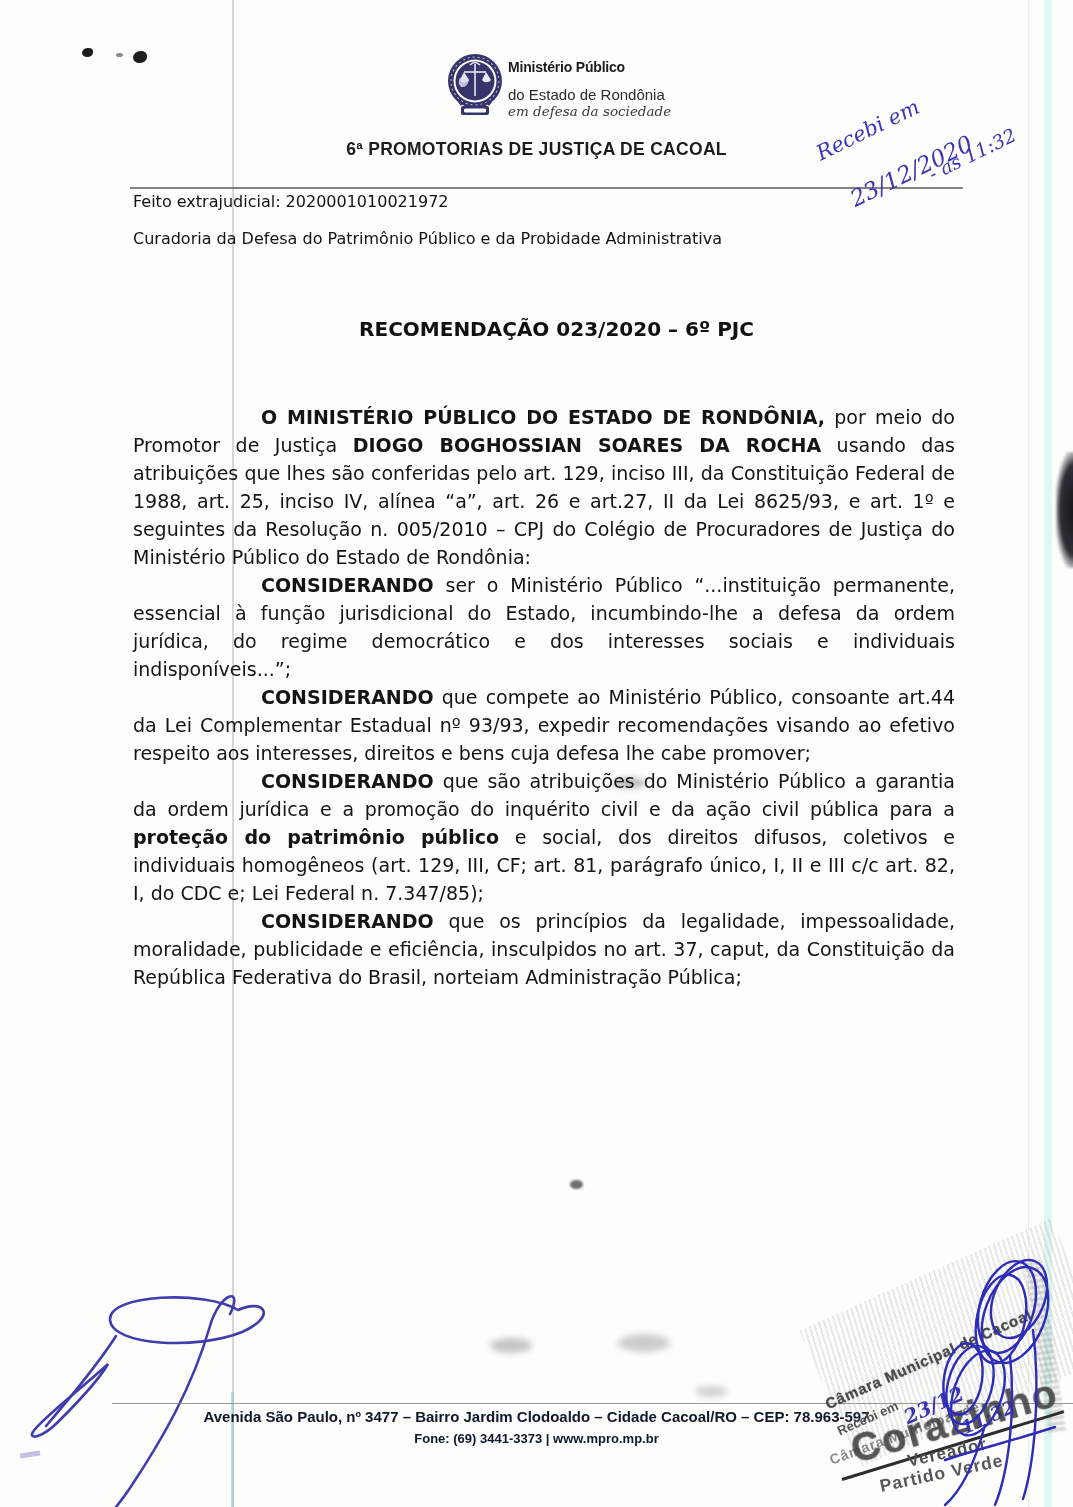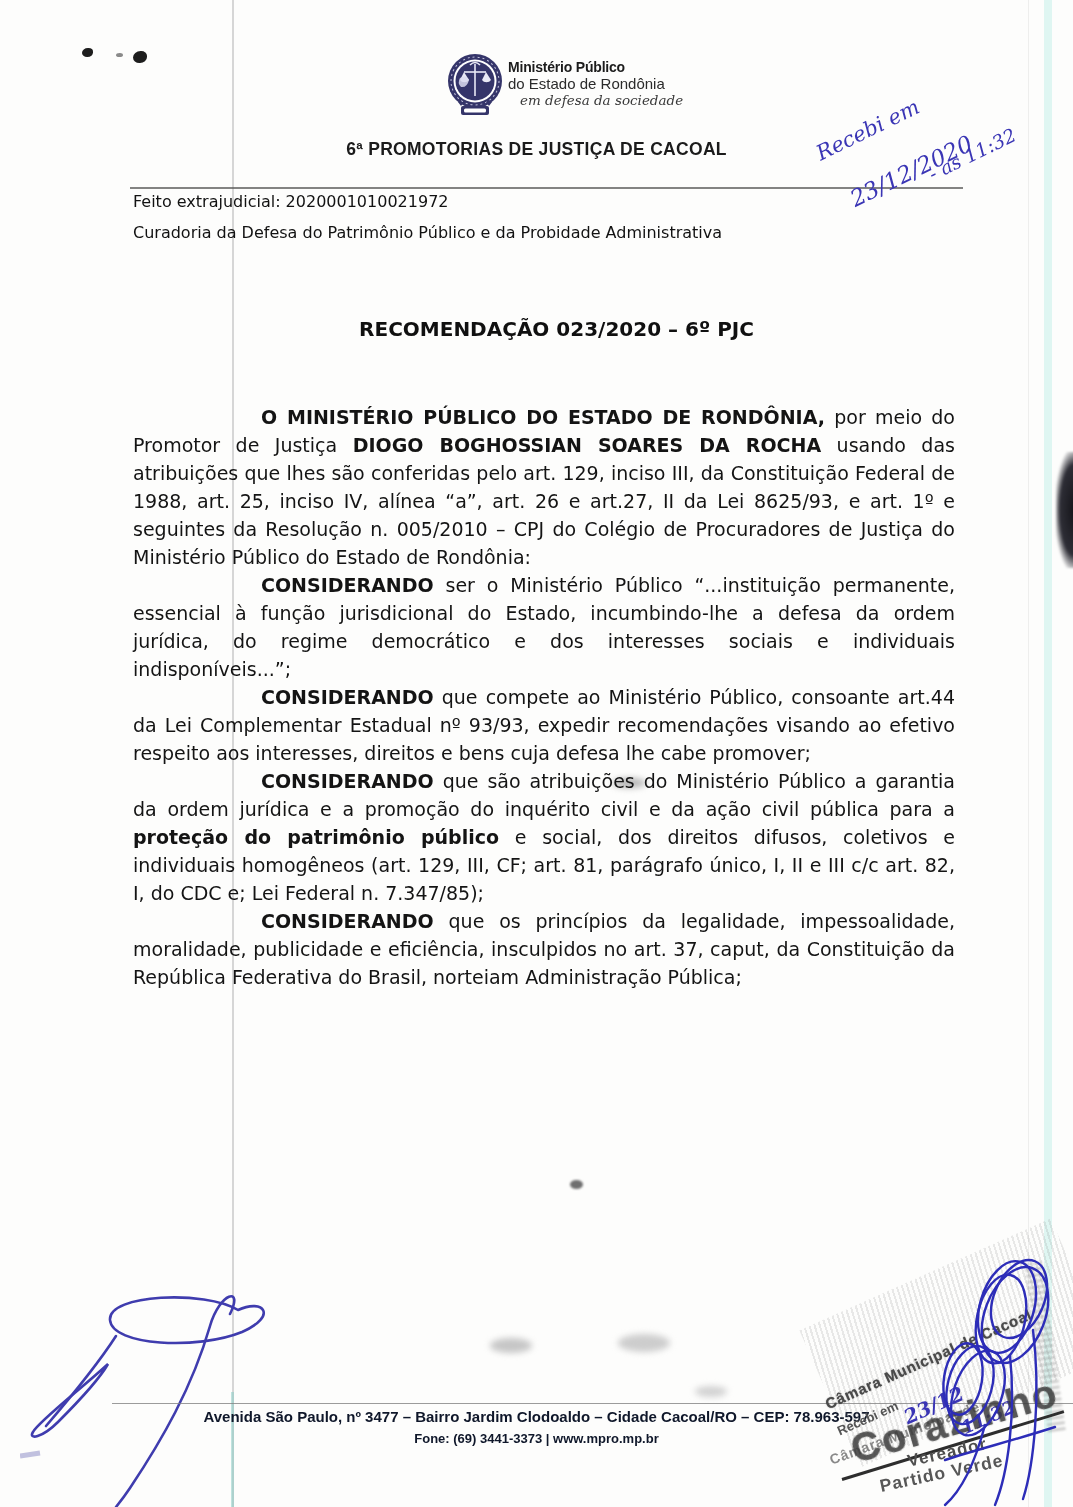--- a/index.html
+++ b/index.html
@@ -24,23 +24,23 @@
   .smudge{position:absolute;border-radius:50%;filter:blur(3px);}
   .rule-top{position:absolute;left:130px;top:187px;width:833px;height:2px;
     background:rgba(90,90,90,.75);}
   .rule-footer{position:absolute;left:112px;top:1403px;width:961px;height:1px;
     background:rgba(130,130,130,.8);}
   
   .logo-wrap{position:absolute;left:447px;top:52px;width:60px;height:68px;}
   .org-block{position:absolute;left:508px;top:60px;line-height:1.05;}
   .org-name{font-family:"Liberation Sans",sans-serif;font-weight:bold;
     font-size:14px;color:#1c1c1c;letter-spacing:-.2px;}
-  .org-sub{font-family:"Liberation Sans",sans-serif;font-size:15px;color:#2b2b2b;margin-top:1px;}
+  .org-sub{font-family:"Liberation Sans",sans-serif;font-size:15px;color:#2b2b2b;margin-top:12px;}
   .org-motto{font-family:"DejaVu Serif",serif;font-style:italic;font-size:13.5px;
-    color:#3a3a3a;margin-top:2px;margin-left:12px;}
+    color:#3a3a3a;margin-top:2px;}
   .office-title{position:absolute;left:0;top:139px;width:1073px;text-align:center;
     font-family:"Liberation Sans",sans-serif;font-weight:bold;font-size:17.5px;
     color:#1b1b1b;letter-spacing:.3px;}
   
   .hand{position:absolute;color:#3a35b5;font-family:"DejaVu Serif",serif;
     font-style:italic;white-space:nowrap;}
   .hand-note-1{left:812px;top:118px;font-size:21px;transform:rotate(-26deg);}
   .hand-note-2{left:845px;top:158px;font-size:23px;transform:rotate(-26deg);}
   .hand-note-3{left:925px;top:143px;font-size:19px;transform:rotate(-26deg);}
   
@@ -126,21 +126,21 @@
     <div class="org-sub">do Estado de Rondônia</div>
     <div class="org-motto">em defesa da sociedade</div>
   </div>
   <div class="office-title">6ª PROMOTORIAS DE JUSTIÇA DE CACOAL</div>
 
   <div class="hand hand-note-1">Recebi em</div>
   <div class="hand hand-note-2">23/12/2020</div>
   <div class="hand hand-note-3">- as 11:32</div>
 
   <div class="meta-line" style="top:192px;">Feito extrajudicial: 2020001010021972</div>
-  <div class="meta-line" style="top:223px;">Curadoria da Defesa do Patrimônio Público e da Probidade Administrativa</div>
+  <div class="meta-line" style="top:229px;">Curadoria da Defesa do Patrimônio Público e da Probidade Administrativa</div>
   <div class="doc-title">RECOMENDAÇÃO 023/2020 – 6º PJC</div>
 
   <div class="doc-body">
       <p><b>O MINISTÉRIO PÚBLICO DO ESTADO DE RONDÔNIA,</b><span> por meio do Promotor de Justiça </span><b>DIOGO BOGHOSSIAN SOARES DA ROCHA</b><span> usando das atribuições que lhes são conferidas pelo art. 129, inciso III, da Constituição Federal de 1988, art. 25, inciso IV, alínea “a”, art. 26 e art.27, II da Lei 8625/93, e art. 1º e seguintes da Resolução n. 005/2010 – CPJ do Colégio de Procuradores de Justiça do Ministério Público do Estado de Rondônia:</span></p>
       <p><b>CONSIDERANDO</b><span> ser o Ministério Público “...instituição permanente, essencial à função jurisdicional do Estado, incumbindo-lhe a defesa da ordem jurídica, do regime democrático e dos interesses sociais e individuais indisponíveis...”;</span></p>
       <p><b>CONSIDERANDO</b><span> que compete ao Ministério Público, consoante art.44 da Lei Complementar Estadual nº 93/93, expedir recomendações visando ao efetivo respeito aos interesses, direitos e bens cuja defesa lhe cabe promover;</span></p>
       <p><b>CONSIDERANDO</b><span> que são atribuições do Ministério Público a garantia da ordem jurídica e a promoção do inquérito civil e da ação civil pública para a </span><b>proteção do patrimônio público</b><span> e social, dos direitos difusos, coletivos e individuais homogêneos (art. 129, III, CF; art. 81, parágrafo único, I, II e III c/c art. 82, I, do CDC e; Lei Federal n. 7.347/85);</span></p>
       <p><b>CONSIDERANDO</b><span> que os princípios da legalidade, impessoalidade, moralidade, publicidade e eficiência, insculpidos no art. 37, caput, da Constituição da República Federativa do Brasil, norteiam Administração Pública;</span></p>
     </div>
 

